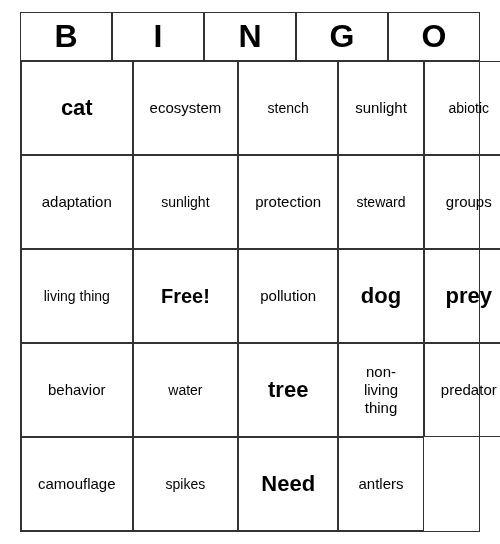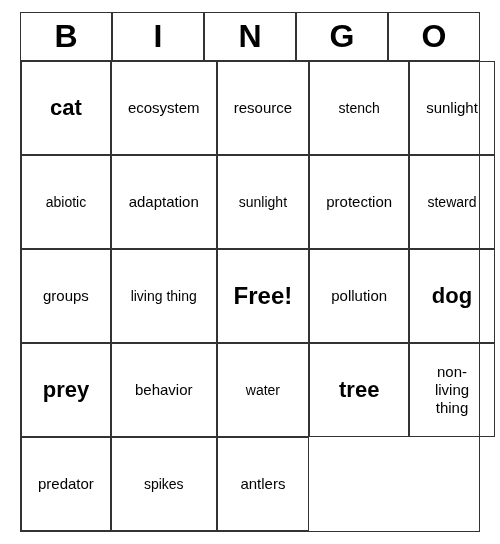--- a/index.html
+++ b/index.html
@@ -66,44 +66,41 @@
     .bingo-cell.large span {
       font-size: 22px;
       font-weight: bold;
     }
 
     .bingo-cell.medium span {
       font-size: 14px;
     }
 
     .bingo-cell.free span {
-      font-size: 24px;
+      font-size: 20px;
       font-weight: bold;
     }
   </style>
 </head>
 <body>
 
 <div class="bingo-container">
   <div class="bingo-header">
   <div class="bingo-header-cell">B</div>
       <div class="bingo-header-cell">I</div>
       <div class="bingo-header-cell">N</div>
       <div class="bingo-header-cell">G</div>
       <div class="bingo-header-cell">O</div>
     </div>
   <div class="bingo-grid">
   <div class="bingo-cell large">
         <span>cat</span>
       </div>
       <div class="bingo-cell">
         <span>ecosystem</span>
-      </div>
-      <div class="bingo-cell">
-        <span>resource</span>
       </div>
       <div class="bingo-cell medium">
         <span>stench</span>
       </div>
       <div class="bingo-cell">
         <span>sunlight</span>
       </div>
       <div class="bingo-cell medium">
         <span>abiotic</span>
       </div>
@@ -145,20 +142,26 @@
       </div>
       <div class="bingo-cell large">
         <span>tree</span>
       </div>
       <div class="bingo-cell">
         <span>non-living thing</span>
       </div>
       <div class="bingo-cell">
         <span>predator</span>
       </div>
+      <div class="bingo-cell">
+        <span>camouflage</span>
+      </div>
       <div class="bingo-cell medium">
         <span>spikes</span>
+      </div>
+      <div class="bingo-cell large">
+        <span>Need</span>
       </div>
       <div class="bingo-cell">
         <span>antlers</span>
       </div>
     </div>
 </div>
 
 </body></html>

